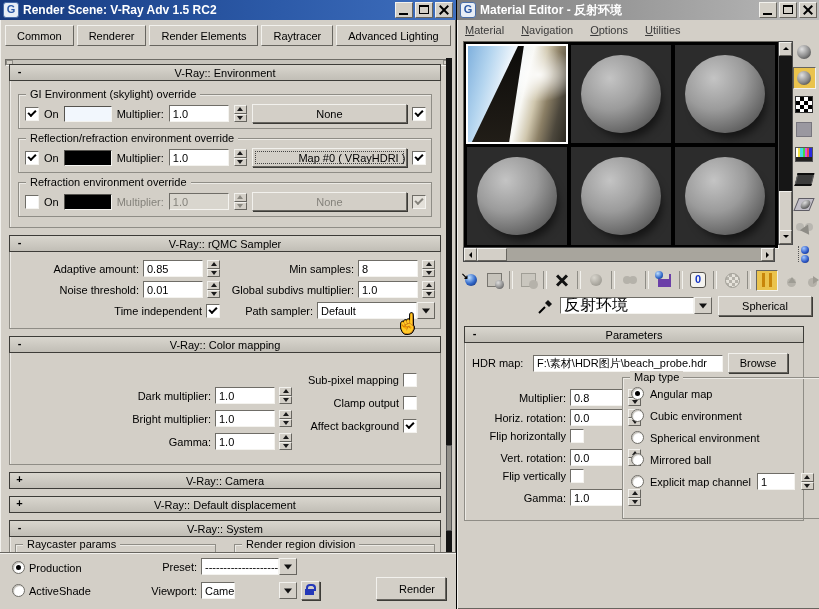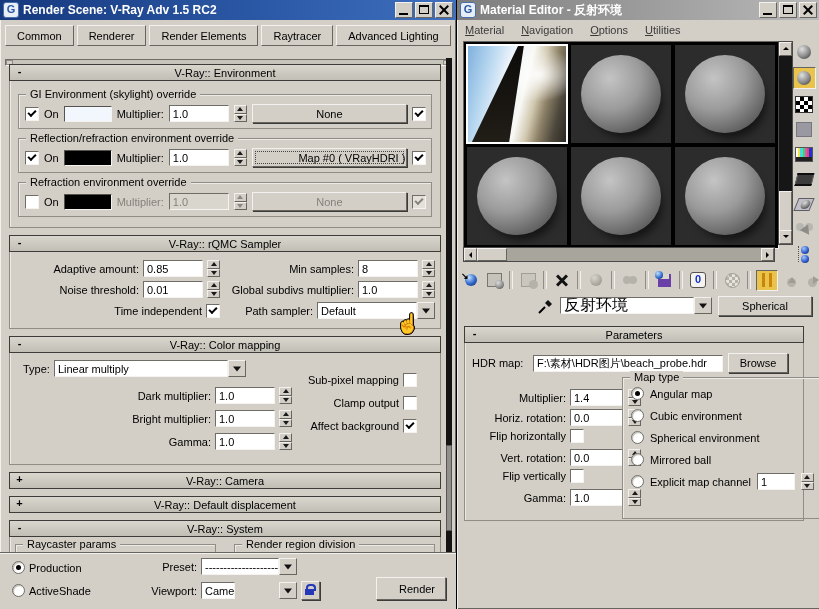--- a/index.html
+++ b/index.html
@@ -292,27 +292,20 @@
         </div>
       </div>
 
       <div class="rollout">
         <div class="r-head">
           <span class="r-toggle">-</span>
           <span class="r-title">V-Ray:: Color mapping</span>
         </div>
         <div class="r-body">
           <div class="cmap-body">
-            <div class="abs" style="left:8px;top:3px;">
-              <span class="lbl">Type:</span>
-              <span class="combo" style="width:192px;">
-                <span class="c-field">Linear multiply</span>
-                <span class="c-btn"></span>
-              </span>
-            </div>
             <div class="abs" style="left:8px;top:30px;">
               <span class="lab185">Dark multiplier:</span>
               <span class="field w58">1.0</span>
               <span class="spin">
                   <i class="su"></i>
                   <i class="sd"></i>
                 </span>
             </div>
             <div class="abs" style="left:8px;top:53px;">
               <span class="lab185">Bright multiplier:</span>
@@ -567,21 +560,21 @@
       </div>
       <div class="r-body">
         <div class="row" style="margin:6px 0 2px 2px;">
           <span class="lbl" style="width:56px;">HDR map:</span>
           <span class="field" style="width:182px;">F:\素材\HDR图片\beach_probe.hdr</span>
           <span class="btn" style="width:58px;height:18px;">Browse</span>
         </div>
         <div class="p-body">
           <div class="abs" style="left:0;top:8px;">
             <span class="lab95">Multiplier:</span>
-            <span class="field" style="width:46px;">1.4</span>
+            <span class="field" style="width:46px;">0.8</span>
             <span class="spin">
                 <i class="su"></i>
                 <i class="sd"></i>
               </span>
           </div>
           <div class="abs" style="left:0;top:28px;">
             <span class="lab95">Horiz. rotation:</span>
             <span class="field" style="width:46px;">0.0</span>
             <span class="spin">
                 <i class="su"></i>

